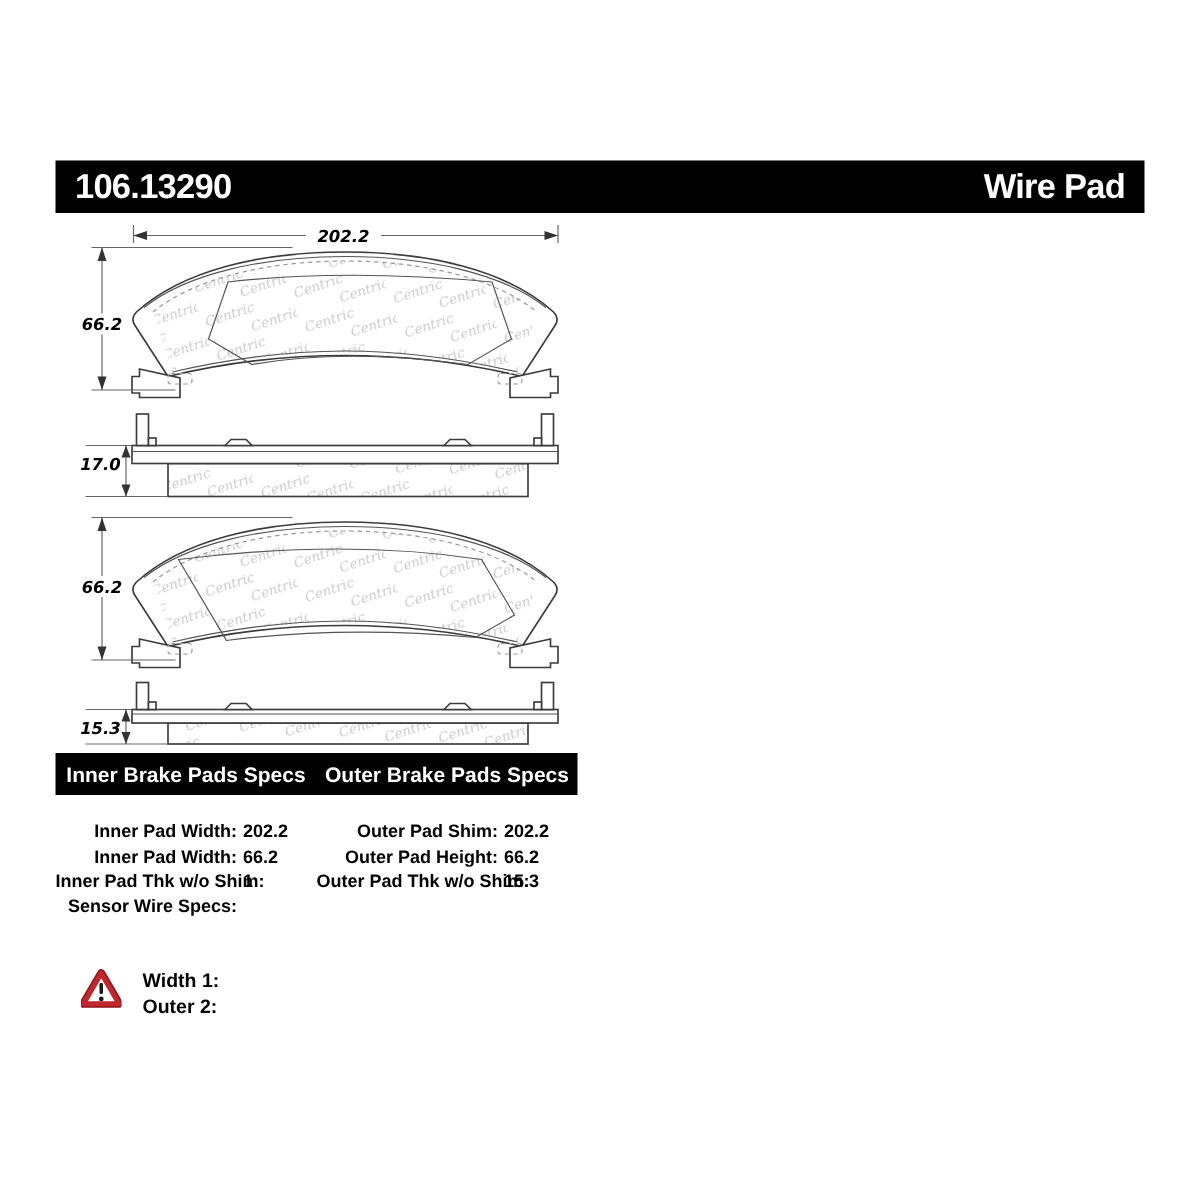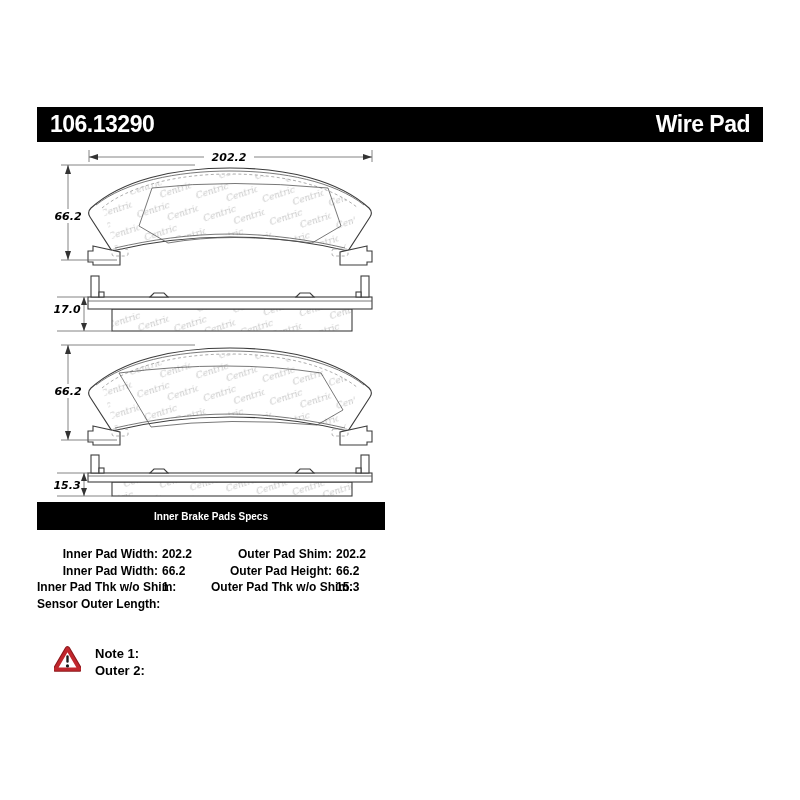--- a/index.html
+++ b/index.html
@@ -17,21 +17,21 @@
   .dash{stroke:#999;stroke-width:0.8;fill:none;stroke-dasharray:3,2.5;}
   .ext{stroke:#666;stroke-width:0.8;fill:none;}
   .arr{fill:#333;stroke:none;}
   .dim{font:italic bold 11px "DejaVu Sans",sans-serif;fill:#000;}
   .wmtext{font:italic 9px "DejaVu Serif",serif;fill:#c9c9c9;}
   .labelbg{fill:#fff;stroke:none;}
   
   .specs{position:absolute;left:37px;top:502px;width:348px;}
   .specs-head{display:flex;background:#000;color:#fff;height:28px;}
   .specs-head .cell{flex:1;display:flex;align-items:center;justify-content:center;
-    font-weight:bold;font-size:10px;white-space:nowrap;}
+    font-weight:bold;font-size:14px;white-space:nowrap;}
   .specs-body{display:flex;padding-top:16px;}
   .spec-col{width:174px;}
   .spec-row{display:flex;line-height:16.5px;font-size:12px;font-weight:bold;color:#000;}
   .spec-row .lbl{width:121px;text-align:right;white-space:nowrap;}
   .spec-row .val{margin-left:4px;white-space:nowrap;}
   
   .notes{position:absolute;left:54px;top:645px;display:flex;align-items:flex-start;}
   .warn{width:27px;height:26px;margin-top:1px;}
   .note-lines{margin-left:14px;font-size:13px;font-weight:bold;color:#000;line-height:17px;}
 </style>
@@ -161,37 +161,38 @@
       <line x1="84" y1="473" x2="84" y2="496" class="ext"></line>
       <polygon class="arr" points="84,473 81,481 87,481"></polygon>
       <polygon class="arr" points="84,496 81,488 87,488"></polygon>
       <text class="dim" x="67" y="489" text-anchor="middle">15.3</text>
     </g>
   </svg>
 
   <div class="specs">
     <div class="specs-head">
       <div class="cell">Inner Brake Pads Specs</div>
+      <div class="cell">Outer Brake Pads Specs</div>
     </div>
     <div class="specs-body">
       <div class="spec-col">
         <div class="spec-row">
           <span class="lbl">Inner Pad Width:</span>
           <span class="val">202.2</span>
         </div>
         <div class="spec-row">
           <span class="lbl">Inner Pad Width:</span>
           <span class="val">66.2</span>
         </div>
         <div class="spec-row">
           <span class="lbl">Inner Pad Thk w/o Shim:</span>
           <span class="val">1</span>
         </div>
         <div class="spec-row">
-          <span class="lbl">Sensor Outer Length:</span>
+          <span class="lbl">Sensor Wire Specs:</span>
           <span class="val"></span>
         </div>
       </div>
       <div class="spec-col">
         <div class="spec-row">
           <span class="lbl">Outer Pad Shim:</span>
           <span class="val">202.2</span>
         </div>
         <div class="spec-row">
           <span class="lbl">Outer Pad Height:</span>
@@ -206,18 +207,18 @@
   </div>
 
   <div class="notes">
     <svg class="warn" viewBox="0 0 32 30">
       <path d="M16 3 L30 27 H2 Z" fill="#ffffff" stroke="#8c191d" stroke-width="6.5" stroke-linejoin="round"></path>
       <path d="M16 3 L30 27 H2 Z" fill="#ffffff" stroke="#c1272d" stroke-width="4" stroke-linejoin="round"></path>
       <rect x="14.6" y="10.5" width="2.8" height="9" rx="1.4" fill="#1a1a1a"></rect>
       <circle cx="16" cy="23.2" r="1.9" fill="#1a1a1a"></circle>
     </svg>
     <div class="note-lines">
-      <div>Note 1:</div>
+      <div>Width 1:</div>
       <div>Outer 2:</div>
     </div>
   </div>
 
 </div>
 
 </body></html>

